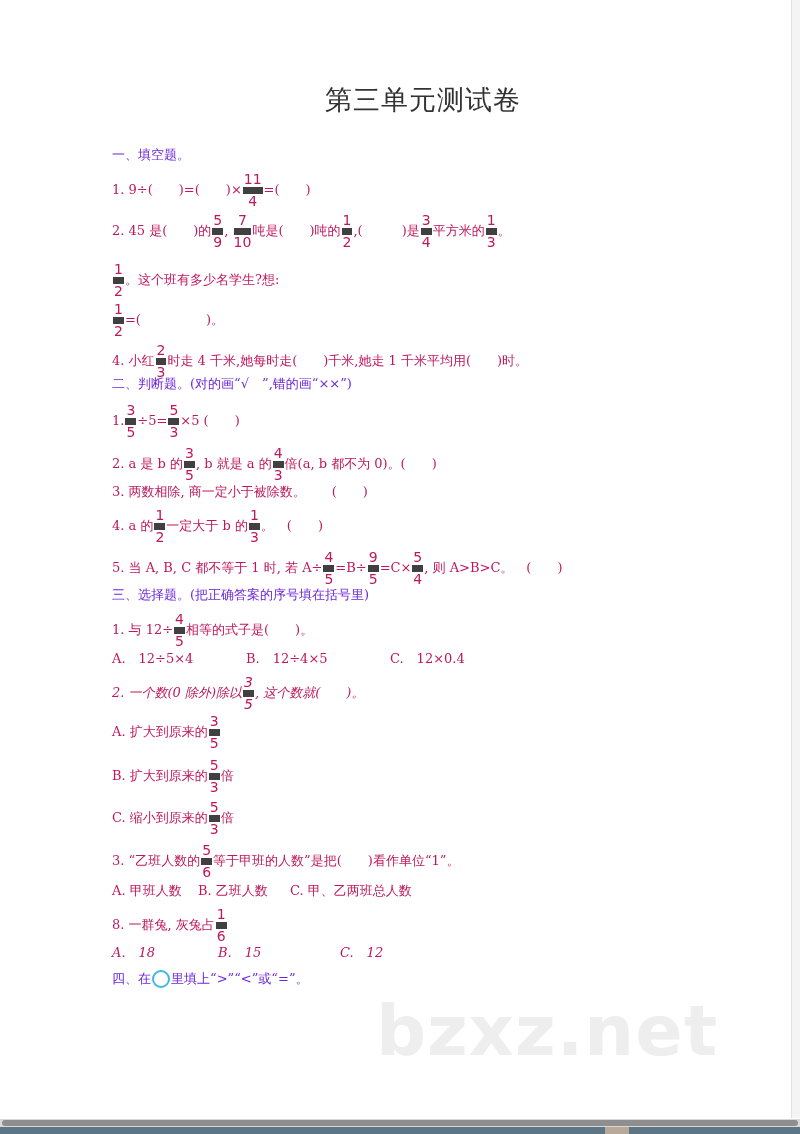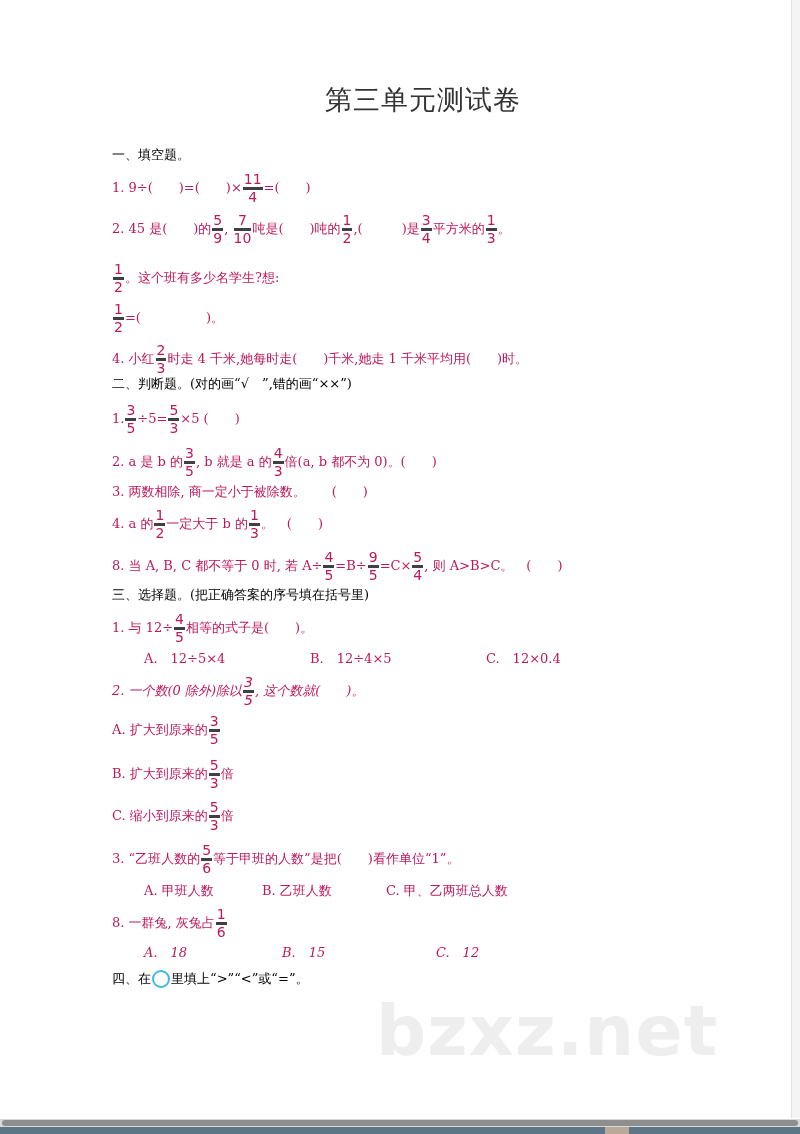--- a/index.html
+++ b/index.html
@@ -9,27 +9,27 @@
   }
   .page { position:absolute; left:0; top:0; width:644px; height:1118px; background:#fff; }
   .vscroll { position:absolute; right:0; top:0; width:8px; height:1118px; background:#f4f4f4; border-left:1px solid #e2e2e2; }
   .hscroll-track { position:absolute; left:0; top:1119px; width:800px; height:8px; background:#d8d8d8; }
   .hscroll-thumb { position:absolute; left:2px; top:1120px; width:796px; height:6px; background:#8e8e8e; border-radius:3px; }
   .taskbar { position:absolute; left:0; top:1127px; width:800px; height:7px; background:#5e7585; }
   .taskbar-thumb { position:absolute; left:605px; top:1127px; width:24px; height:7px; background:#b8a998; }
 
   .title { position:absolute; top:82px; left:0; width:846px; text-align:center; font-size:27px; color:#333; letter-spacing:1px; }
   .line { position:absolute; left:112px; font-size:13px; white-space:nowrap; color:#be185d; line-height:16px; }
-  .section { color:#000000; }
+  .section { color:#6d28d9; }
   .frac { display:inline-block; vertical-align:middle; text-align:center; font-family:"DejaVu Sans","Liberation Sans",sans-serif; font-size:14px; line-height:15px; margin:0 1px; }
-  .frac .num { display:block; border-bottom:3px solid #404040; padding:0 1px; }
+  .frac .num { display:block; border-bottom:7px solid #404040; padding:0 1px; }
   .frac .den { display:block; }
   .circle-icon { display:inline-block; width:14px; height:14px; border:2px solid #3fb8e6; border-radius:50%; vertical-align:middle; margin:0 1px; }
   .watermark { position:absolute; left:376px; top:990px; font-family:"DejaVu Sans","Liberation Sans",sans-serif; font-weight:bold; font-size:70px; color:#eeeeee; letter-spacing:1px; }
-  .opt { display:inline-block;margin-left:32px; }
+  .opt { display:inline-block; }
 </style>
 </head>
 <body>
 
 <div class="page">
 
   <div class="title">第三单元测试卷</div>
 
   <div class="line section" style="top:147px;">一、填空题。</div>
 
@@ -64,21 +64,21 @@
     <span>2. a 是 b 的</span><span class="frac"><span class="num">3</span><span class="den">5</span></span><span>, b 就是 a 的</span><span class="frac"><span class="num">4</span><span class="den">3</span></span><span>倍(a, b 都不为 0)。(　　)</span>
   </div>
 
   <div class="line" style="top:484px;">3. 两数相除, 商一定小于被除数。　　(　　)</div>
 
   <div class="line" style="top:508px;">
     <span>4. a 的</span><span class="frac"><span class="num">1</span><span class="den">2</span></span><span>一定大于 b 的</span><span class="frac"><span class="num">1</span><span class="den">3</span></span><span>。　(　　)</span>
   </div>
 
   <div class="line" style="top:550px;">
-    <span>8. 当 A, B, C 都不等于 0 时, 若 A÷</span><span class="frac"><span class="num">4</span><span class="den">5</span></span><span>=B÷</span><span class="frac"><span class="num">9</span><span class="den">5</span></span><span>=C×</span><span class="frac"><span class="num">5</span><span class="den">4</span></span><span>, 则 A&gt;B&gt;C。　(　　)</span>
+    <span>5. 当 A, B, C 都不等于 1 时, 若 A÷</span><span class="frac"><span class="num">4</span><span class="den">5</span></span><span>=B÷</span><span class="frac"><span class="num">9</span><span class="den">5</span></span><span>=C×</span><span class="frac"><span class="num">5</span><span class="den">4</span></span><span>, 则 A&gt;B&gt;C。　(　　)</span>
   </div>
 
   <div class="line section" style="top:587px;text-align:right;">三、选择题。(把正确答案的序号填在括号里)</div>
 
   <div class="line" style="top:612px;">
     <span>1. 与 12÷</span><span class="frac"><span class="num">4</span><span class="den">5</span></span><span>相等的式子是(　　)。</span>
   </div>
   <div class="line" style="top:651px;">
     <span class="opt" style="width:134px">A.　12÷5×4</span><span class="opt" style="width:144px">B.　12÷4×5</span><span class="opt">C.　12×0.4</span>
   </div>

